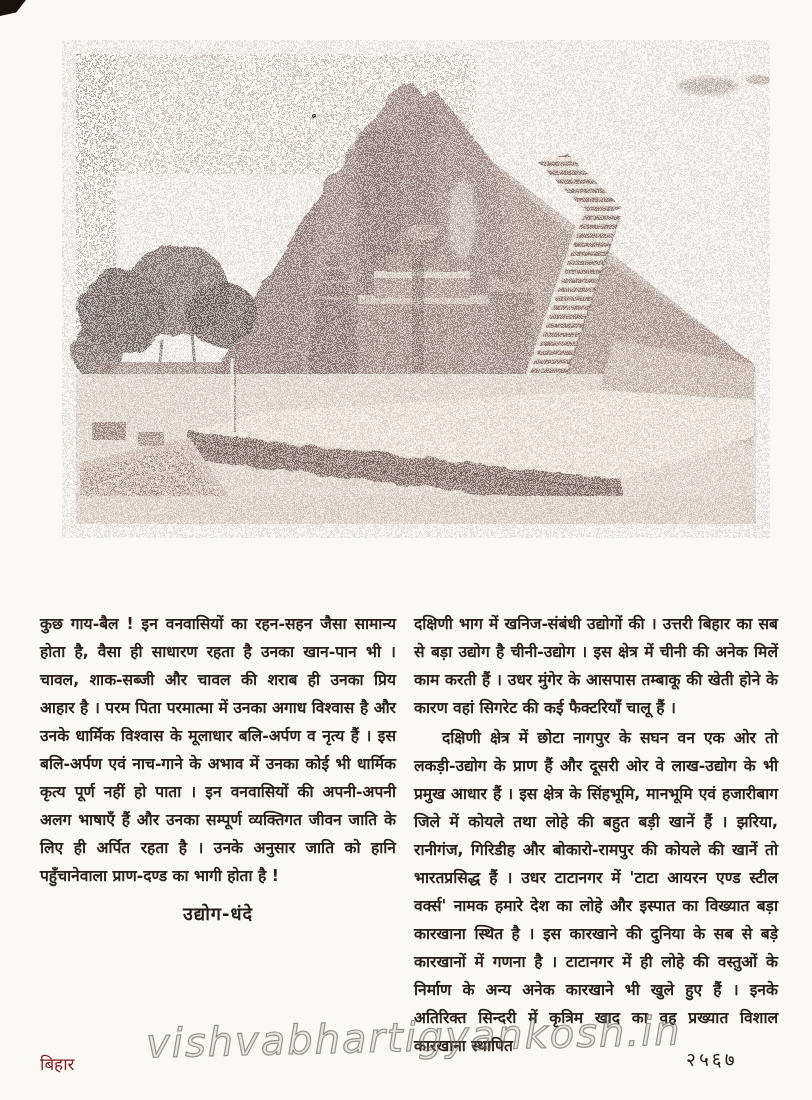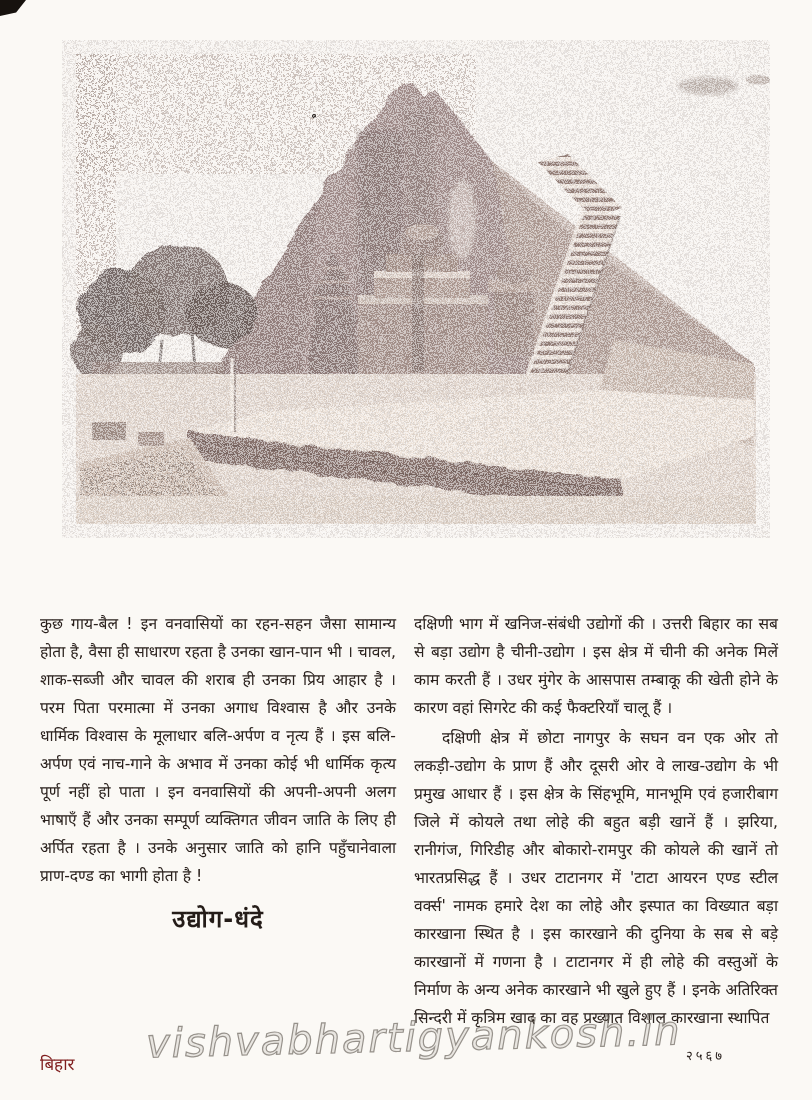--- a/index.html
+++ b/index.html
@@ -24,39 +24,40 @@
   }
   .cols{
     position:absolute; left:40px; top:610px; width:738px;
     display:flex; gap:18px;
   }
   .col-left{width:356px;}
   .col-right{width:364px;}
   .cols p{
     margin:0; font-size:15.6px; line-height:28px; text-align:justify;
     color:#2a211d;
+    font-weight:bold;
   }
   .indent{text-indent:28px; margin-top:2px !important;}
   .section-heading{
-    text-align:center; font-size:24px; font-weight:bold;
+    text-align:center; font-size:18px; font-weight:bold;
     margin:11px 0 9px 0; letter-spacing:1px; color:#241c18;
   }
   .watermark{
     position:absolute; left:146px; top:1014px; white-space:nowrap;
     font-size:40px; font-style:italic; letter-spacing:2px;
     transform:rotate(-1.4deg);
     color:rgba(125,117,108,0.14);
     -webkit-text-stroke:1.2px rgba(108,101,94,0.68);
     pointer-events:none;
   }
   .running-title{
     position:absolute; left:40px; top:1052px; font-size:17px; color:#7f1d1d;
   }
   .page-number{
-    position:absolute; left:686px; top:1046px; font-size:13px;
+    position:absolute; left:686px; top:1046px; font-size:19px;
     letter-spacing:3px; color:#241c18;
   }
 </style>
 </head>
 <body>
 
 <div class="page">
 
   <div class="corner-mark"></div>
 

